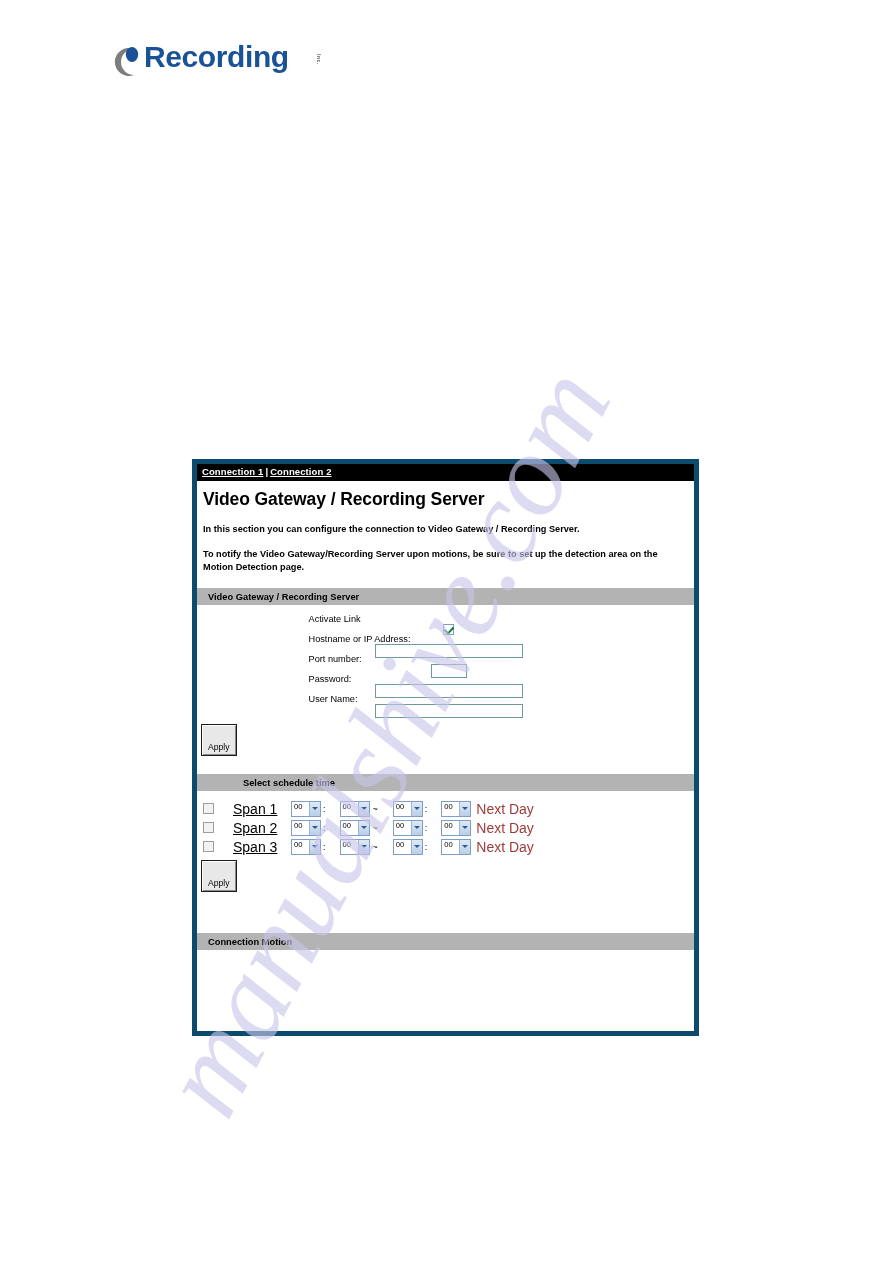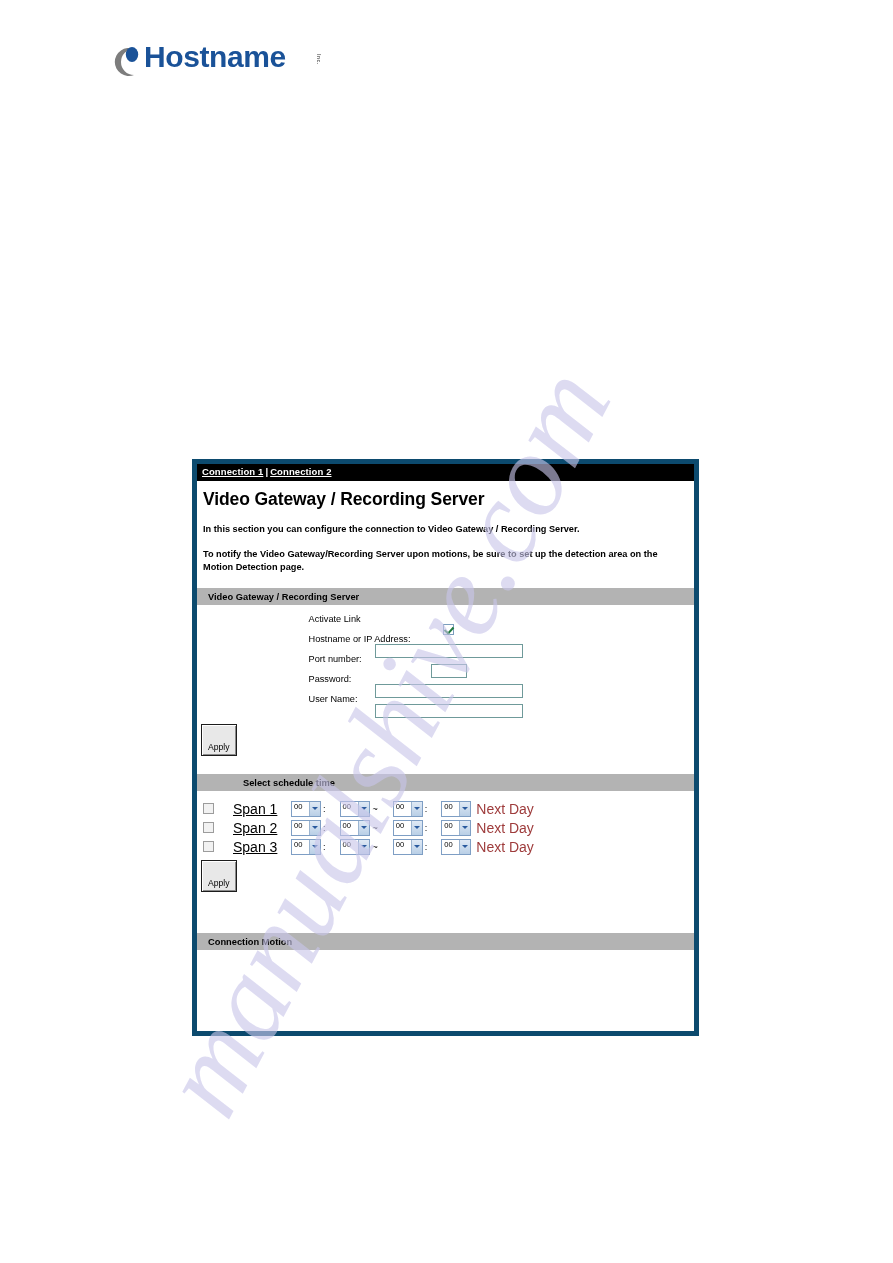--- a/index.html
+++ b/index.html
@@ -304,21 +304,21 @@
 </head>
 <body>
 
 <div id="page">
 
   <div class="logo-wrap">
     <svg width="34" height="40" viewBox="0 0 34 40">
       <path d="M26 7 A14 14 0 1 0 26 33 A11.5 11.5 0 1 1 26 7 Z" fill="#7d7d7d"></path>
       <ellipse cx="24" cy="12.5" rx="6.2" ry="7.4" fill="#1a5298"></ellipse>
     </svg>
-    <div class="logo-text">Hostname</div>
+    <div class="logo-text">Recording</div>
     <div class="logo-inc">Inc.</div>
   </div>
 
   <svg class="watermark" viewBox="0 0 700 620">
     <text class="watermark-text" x="340" y="430" transform="rotate(-62 340 430)" text-anchor="middle">manualshive.com</text>
   </svg>
 
   <div id="panel">
 
     <div class="tabbar">

